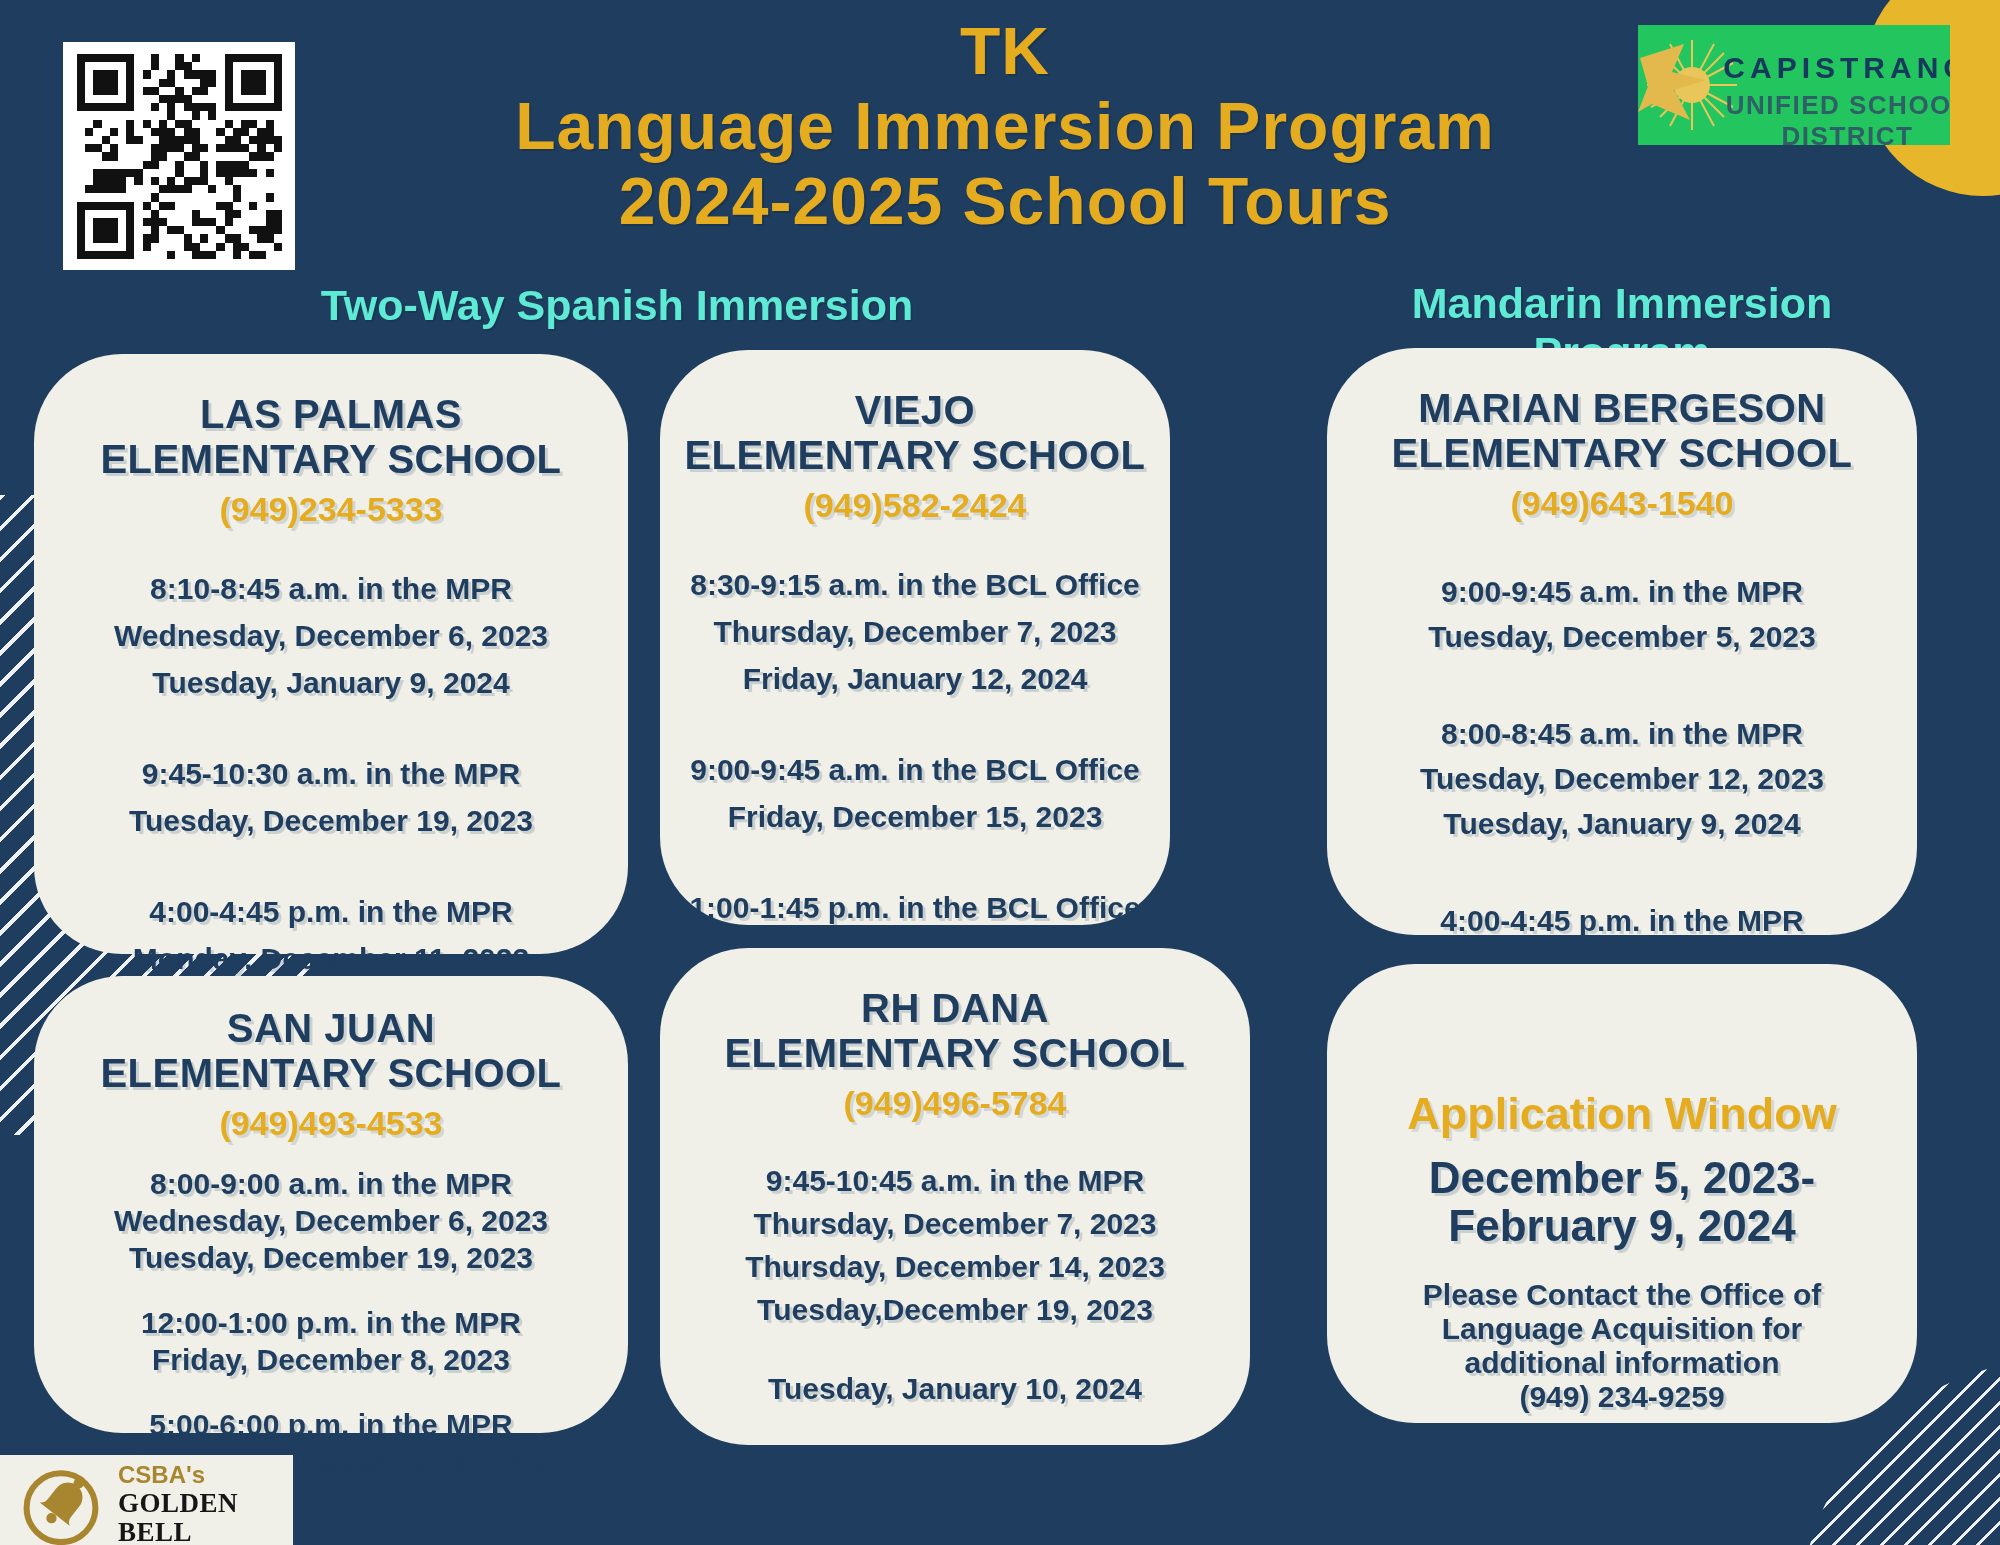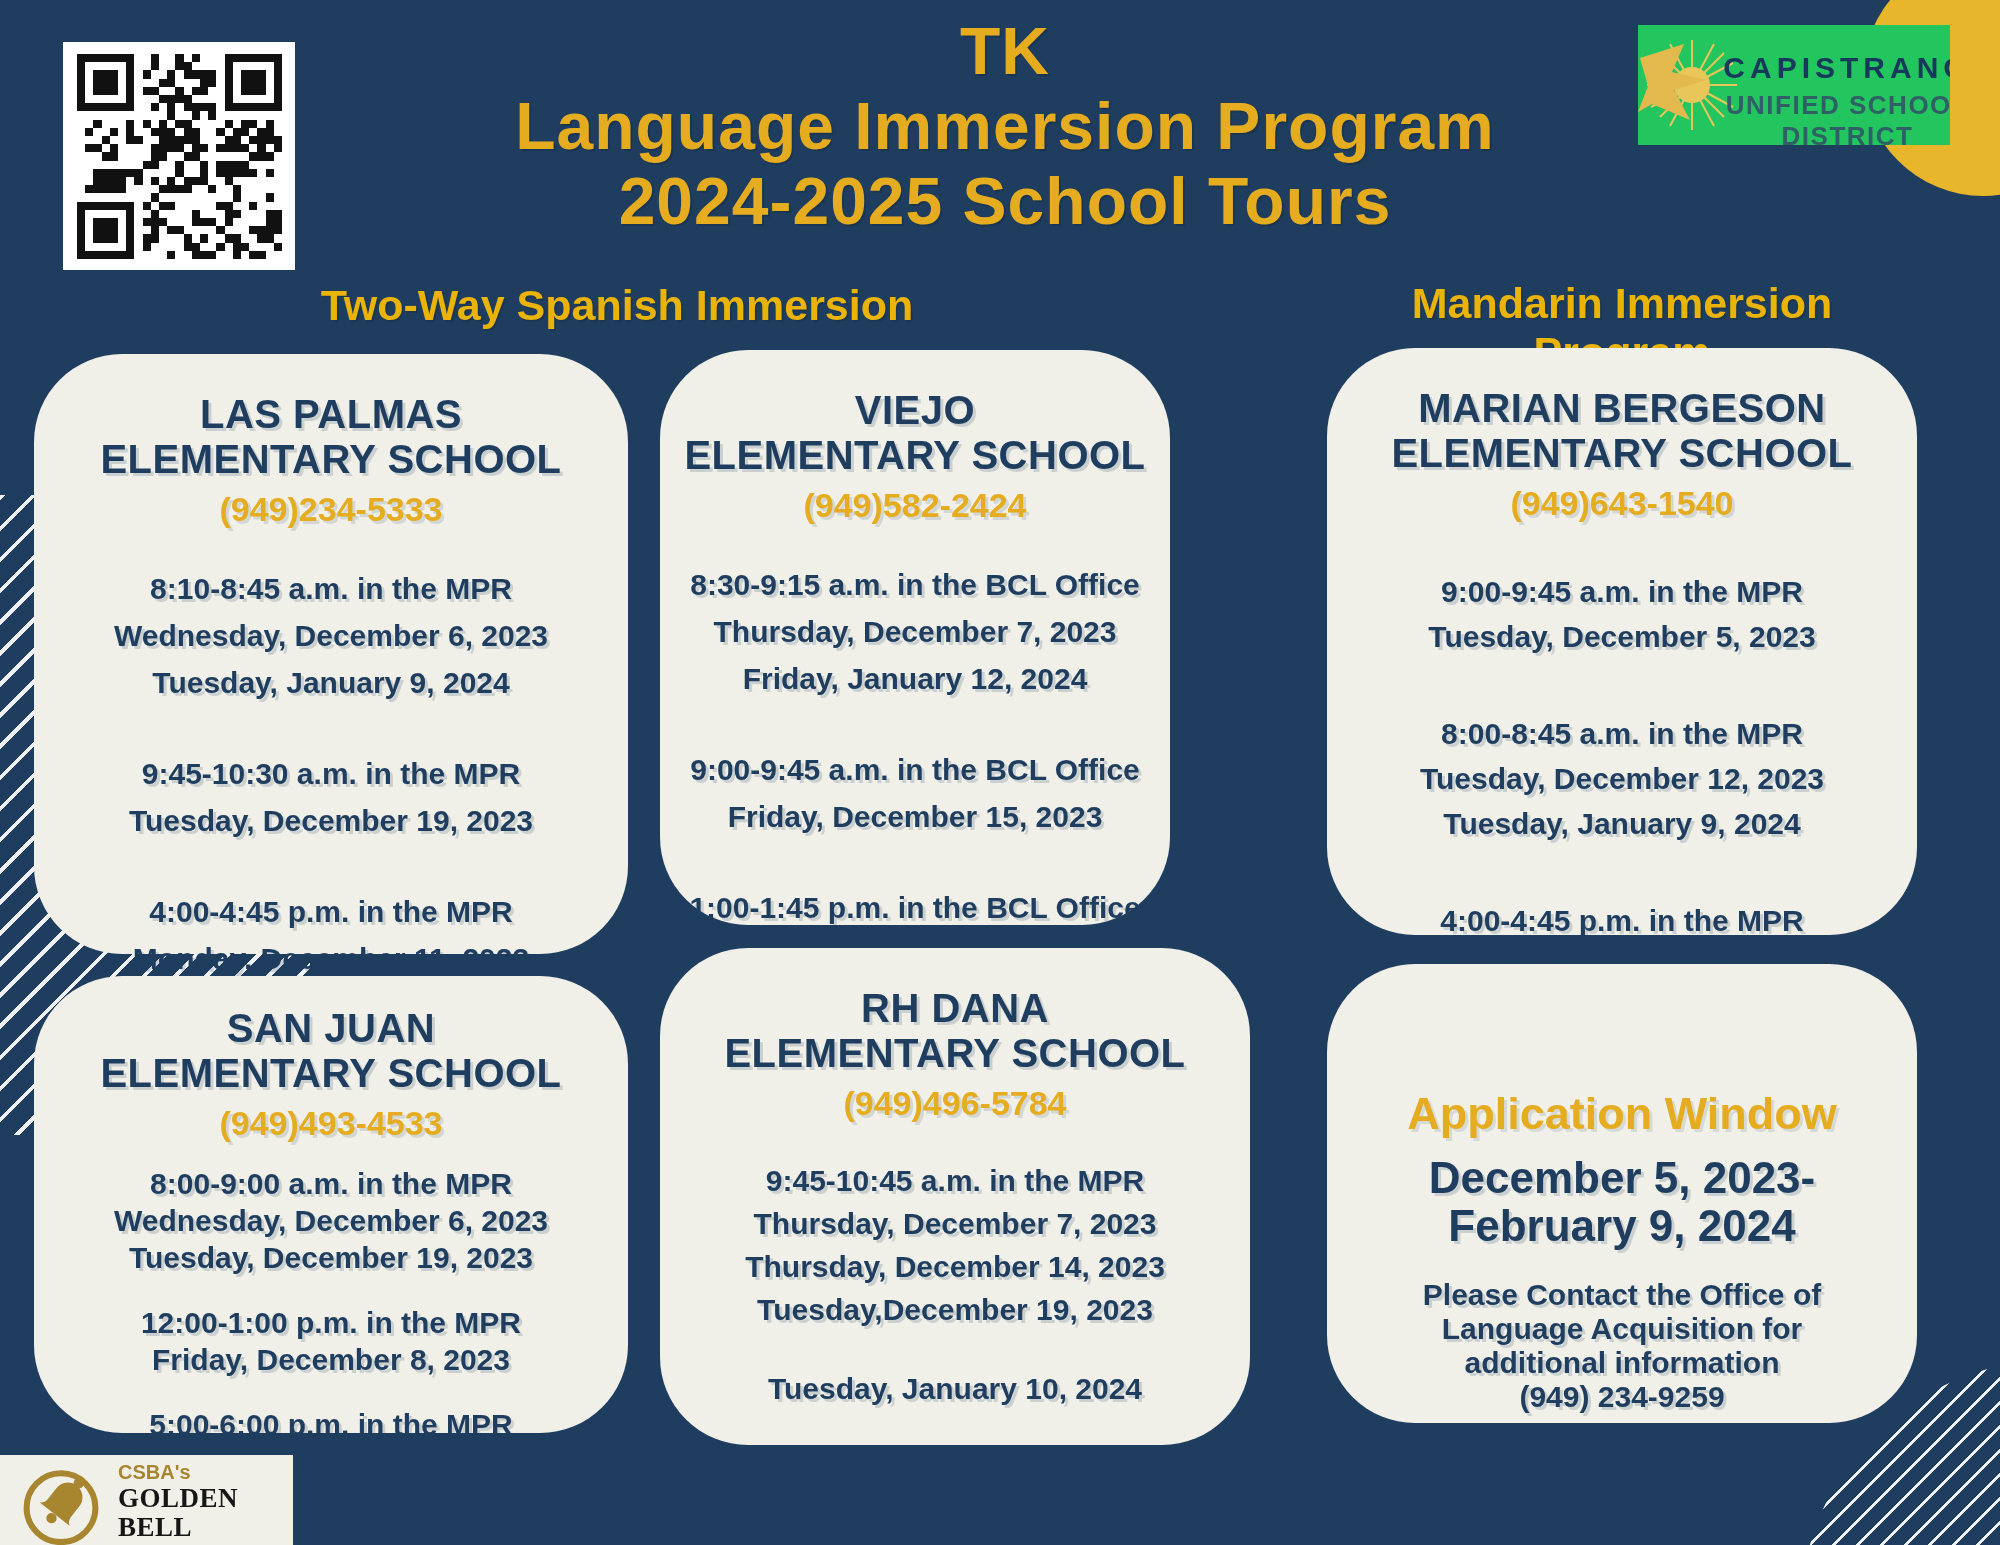--- a/index.html
+++ b/index.html
@@ -45,21 +45,21 @@
     position:absolute;left:1638px;top:25px;width:296px;height:120px;background:#22c55e;z-index:2;
     overflow:hidden;
     padding-left:16px;
   }
   .logo-graphic{position:absolute;left:-6px;top:-5px;}
   .logo-text{position:absolute;left:72px;top:28px;width:275px;text-align:center;}
   .logo-text .name{font-size:30px;font-weight:bold;color:#17395c;letter-spacing:5px;line-height:1;}
   .logo-text .sub{font-size:26px;color:var(--teal);letter-spacing:1.5px;margin-top:7px;font-weight:bold;}
   
   .section-header{
-    position:absolute;z-index:2;text-align:center;color:#eab308;font-weight:bold;font-size:43px;
+    position:absolute;z-index:2;text-align:center;color:#5eead4;font-weight:bold;font-size:43px;
     text-shadow:2px 2px 0 rgba(0,0,0,.12);
   }
   .hdr-spanish{left:0;top:281px;width:1234px;}
   .hdr-mandarin{left:1327px;top:279px;width:590px;}
   
   .school-card,.app-card{
     position:absolute;background:var(--cream);border-radius:88px;text-align:center;z-index:2;
   }
   .school-card{padding-top:38px;box-sizing:border-box;}
   .lp{left:34px;top:354px;width:594px;height:600px;}
@@ -88,21 +88,21 @@
   .app-title{font-size:45px;font-weight:bold;color:var(--gold);margin:0;text-shadow:3px 3px 0 rgba(31,62,95,.12);}
   .app-dates{margin-top:14px;font-size:44px;font-weight:bold;color:var(--navy);line-height:48px;text-shadow:3px 3px 0 rgba(31,62,95,.18);}
   .app-contact{margin-top:28px;font-size:30px;font-weight:bold;color:var(--navy);line-height:34px;text-shadow:3px 3px 0 rgba(31,62,95,.18);}
   .app-contact p{margin:0;}
   
   .bell-box{
     position:absolute;left:0;top:1455px;width:293px;height:90px;background:var(--cream);z-index:2;overflow:hidden;
   }
   .bell-graphic{position:absolute;left:18px;top:8px;}
   .bell-text{position:absolute;left:118px;top:6px;text-align:left;}
-  .bell-org{font-size:20px;font-weight:bold;color:var(--bell-gold);font-family:"Liberation Sans",sans-serif;}
+  .bell-org{font-size:24px;font-weight:bold;color:var(--bell-gold);font-family:"Liberation Sans",sans-serif;}
   .bell-line{font-size:27px;font-weight:bold;color:#161616;font-family:"Liberation Serif","DejaVu Serif",serif;line-height:29px;letter-spacing:.5px;}
 </style>
 </head>
 <body>
 
 <div class="poster">
 
   <div class="stripes-left"></div>
   <div class="stripes-br"></div>
   <div class="gold-circle"></div>

